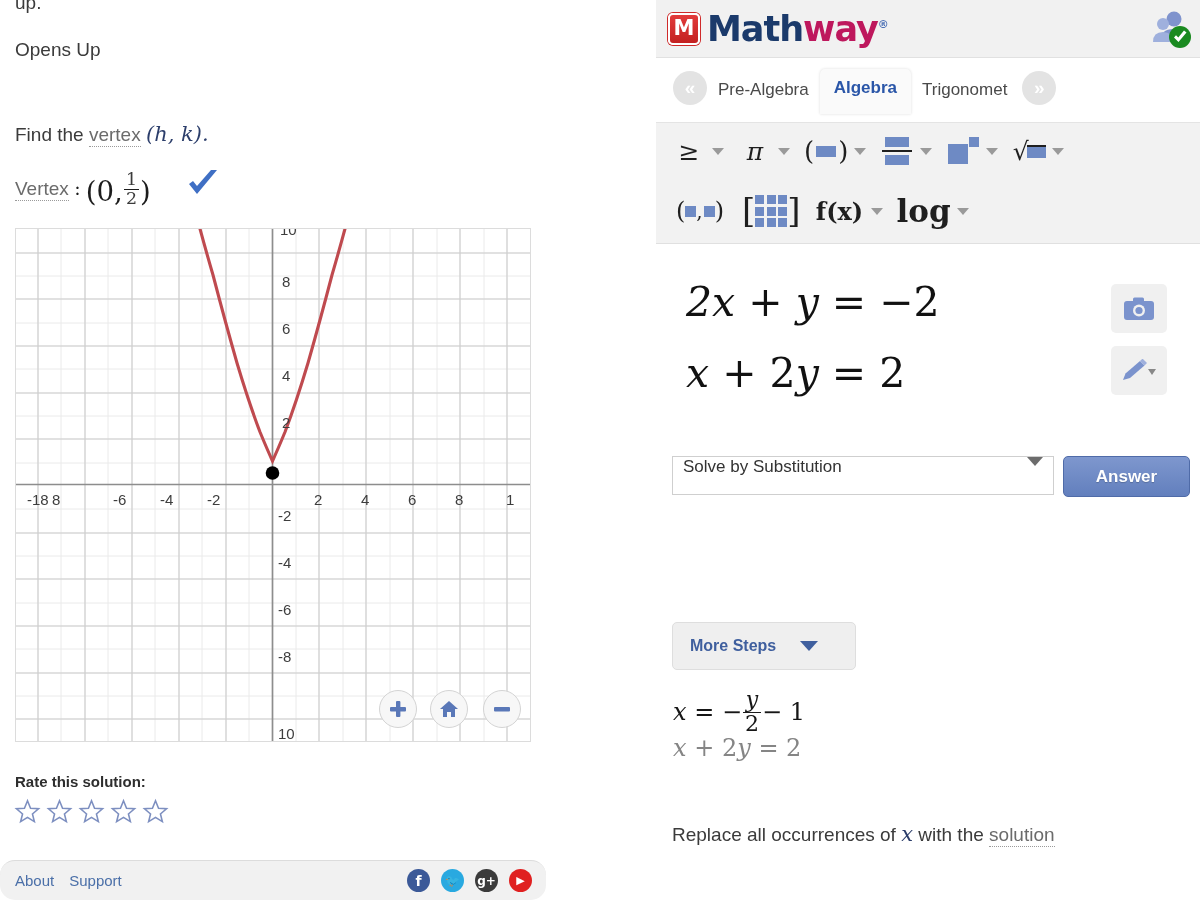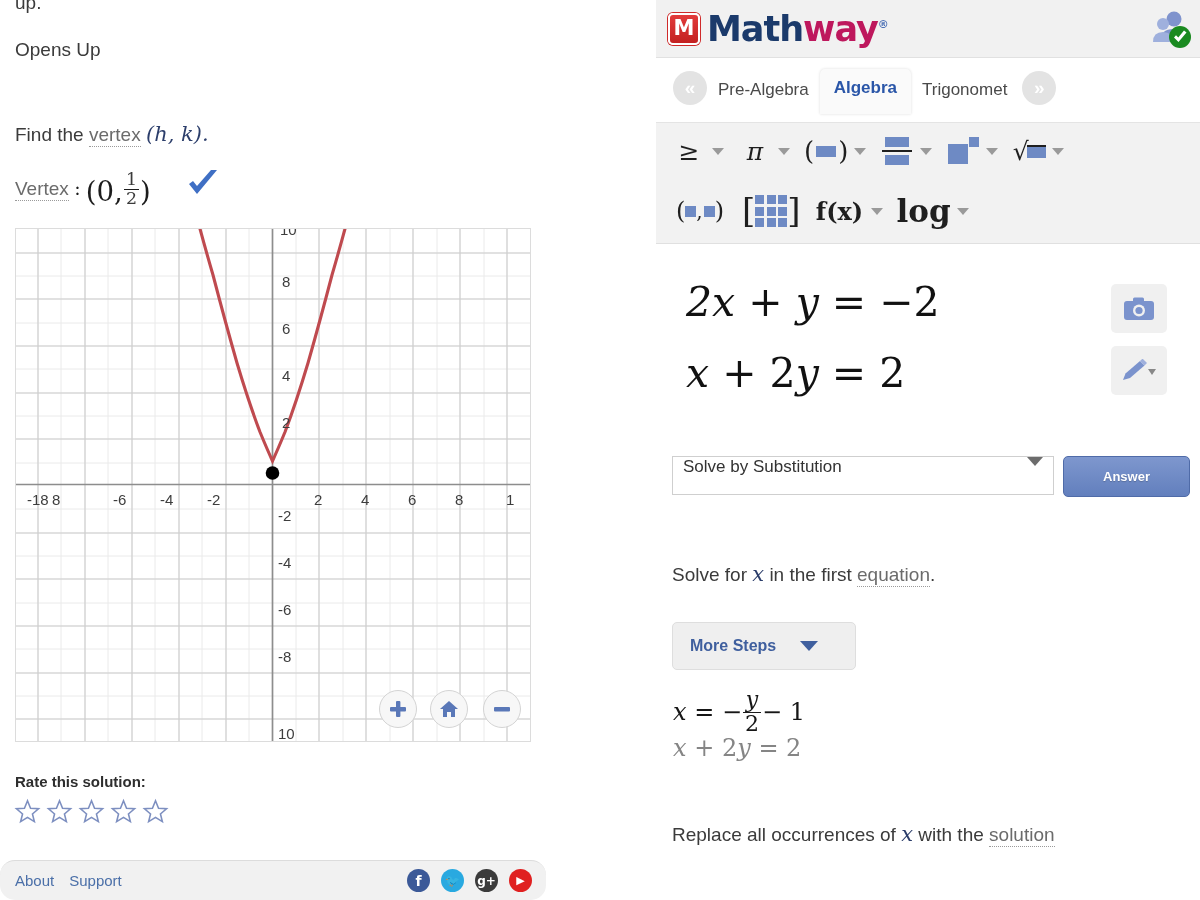--- a/index.html
+++ b/index.html
@@ -235,21 +235,21 @@
     border-right: 8px solid transparent;
     border-top: 9px solid #6c6c6c;
   }
   .answer-btn {
     position: absolute; left: 407px; top: 0;
     width: 127px; height: 41px;
     background: linear-gradient(#7e97ce, #627fbd);
     border: 1px solid #4f6ba8;
     border-radius: 5px;
     display: flex; align-items: center; justify-content: center;
-    color: #ffffff; font-weight: bold; font-size: 13px;
+    color: #ffffff; font-weight: bold; font-size: 17px;
     text-shadow: 0 1px 1px rgba(0,0,0,0.2);
   }
 
   .solve-text {
     position: absolute; left: 16px; top: 562px;
     font-size: 19px; color: #3b3b3b; white-space: nowrap;
   }
   .more-steps {
     position: absolute; left: 16px; top: 622px;
     width: 184px; height: 48px;
@@ -625,26 +625,20 @@
     </div>
 
     <div class="select-row">
       <div class="select-box">
         <span class="select-text">Solve by Substitution</span>
         <span class="sel-caret"></span>
       </div>
       <div class="answer-btn">Answer</div>
     </div>
 
-    <div class="solve-text">
-      <span>Solve for</span>
-      <span class="mathspan-blue" style="font-size:21px;">x</span>
-      <span>in the first</span>
-      <span class="dotted-link">equation</span><span>.</span>
-    </div>
 
     <div class="more-steps">
       <span class="ms-label">More Steps</span>
       <span class="ms-caret"></span>
     </div>
 
     <div class="work-line wl1">
       <span class="eq-italic">x = −</span><span class="frac">
           <span class="num eq-italic">y</span>
           <span class="den">2</span>

